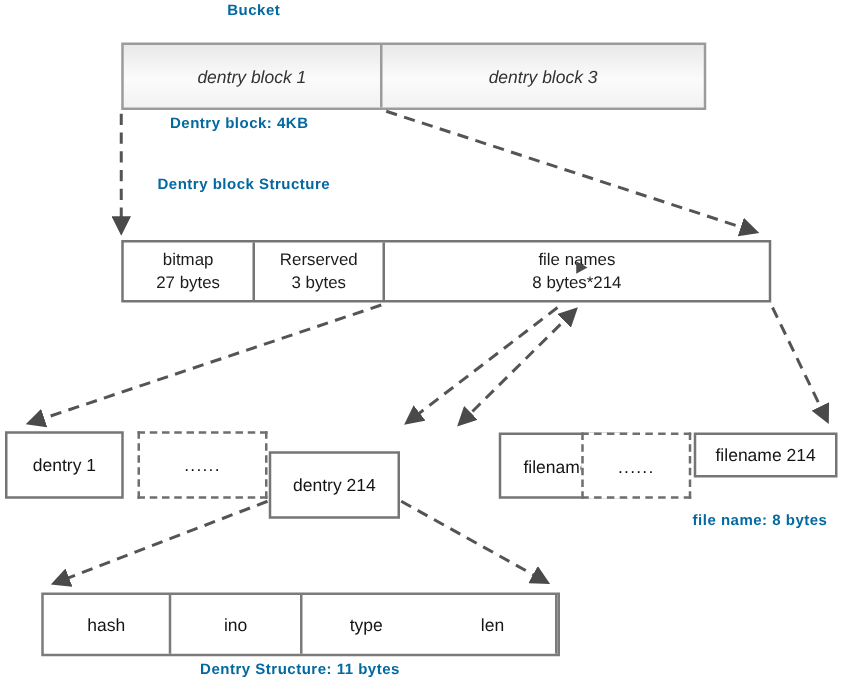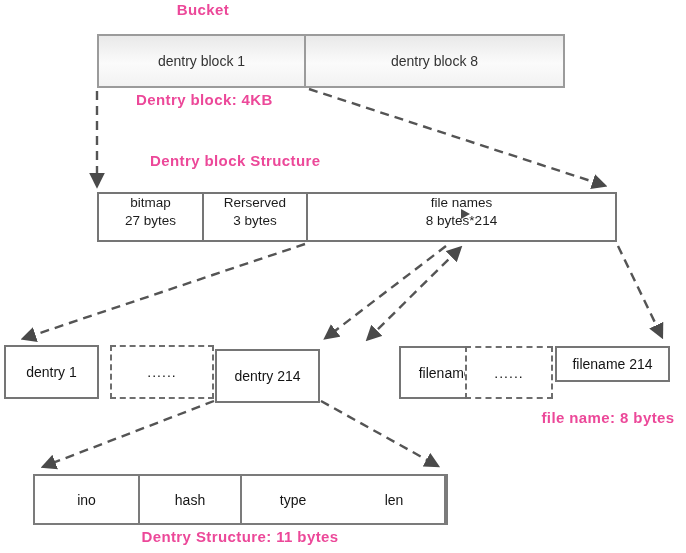--- a/index.html
+++ b/index.html
@@ -1,43 +1,44 @@
 <!DOCTYPE html>
 <html><head>
 <meta charset="utf-8">
 <style>
   html,body{margin:0;padding:0;background:#ffffff;}
   .canvas{
     position:relative;width:686px;height:553px;background:#ffffff;overflow:hidden;
     font-family:"Liberation Sans","DejaVu Sans",sans-serif;color:#1c1c1c;
   }
   .lbl{
-    position:absolute;font-weight:bold;font-size:15px;letter-spacing:0.4px;color:#ec4899;
+    position:absolute;font-weight:bold;font-size:12px;letter-spacing:0.4px;color:#0369a1;
     white-space:nowrap;
   }
   .lbl.centered{text-align:center;}
   
   .bucket-row{
     position:absolute;left:97px;top:34px;width:468px;height:54px;
     border:2px solid #9b9b9b;box-sizing:border-box;display:flex;
     background:linear-gradient(180deg,#e9e9e9 0%,#fbfbfb 55%,#f2f2f2 100%);
+    font-style:italic;
   }
   .bucket-cell{
     display:flex;align-items:center;justify-content:center;
     font-size:14px;color:#333;box-sizing:border-box;
   }
   .bucket-cell.c1{flex:0 0 207px;border-right:2px solid #9b9b9b;}
   .bucket-cell.c2{flex:1;}
   
   .structure-row{
     position:absolute;left:97px;top:192px;width:520px;height:50px;
     border:2px solid #757575;box-sizing:border-box;display:flex;background:#fff;
   }
   .structure-cell{
-    display:flex;flex-direction:column;align-items:center;
+    display:flex;flex-direction:column;align-items:center;justify-content:center;
     font-size:13.5px;line-height:18px;color:#1c1c1c;box-sizing:border-box;text-align:center;
   }
   .structure-cell.c1{flex:0 0 105px;border-right:2px solid #757575;}
   .structure-cell.c2{flex:0 0 104px;border-right:2px solid #757575;}
   .structure-cell.c3{flex:0 0 153px;border-right:2px solid #757575;}
   .structure-cell.c4{flex:1;}
   
   .mini-arrow{
     position:absolute;left:461px;top:209px;width:0;height:0;
     border-left:9px solid #4a4a4a;border-top:5px solid transparent;border-bottom:5px solid transparent;
@@ -48,21 +49,21 @@
     display:flex;align-items:center;justify-content:center;
     font-size:14px;color:#141414;white-space:nowrap;
   }
   .solidbox{border:2px solid #757575;}
   .dashbox{border:2px dashed #6e6e6e;}
   .row-wrap{position:absolute;}
   
   #dentry-row{left:4px;top:345px;width:316px;height:54px;}
   #dentry-row .b1{left:0;top:0;width:95px;height:54px;text-align:center;}
   #dentry-row .b2{left:106px;top:0;width:104px;height:54px;}
-  #dentry-row .b3{left:211px;top:4px;width:105px;height:54px;}
+  #dentry-row .b3{left:211px;top:16px;width:105px;height:54px;}
   
   #filename-row{left:355px;top:346px;width:315px;height:53px;}
   #filename-row .b1{left:0;top:0;width:104px;height:53px;margin-left:44px;}
   #filename-row .b2{left:110px;top:0;width:88px;height:53px;}
   #filename-row .b3{left:200px;top:0;width:115px;height:36px;}
   
   .dstruct-row{
     position:absolute;left:33px;top:474px;width:415px;height:51px;
     border:2px solid #7b7b7b;box-sizing:border-box;display:flex;background:#fff;
   }
@@ -80,25 +81,25 @@
 </style>
 </head>
 <body>
 
 <div class="canvas">
 
   <div class="lbl centered" style="left:97px;top:1px;width:212px;">Bucket</div>
 
   <div class="bucket-row">
     <div class="bucket-cell c1">dentry block 1</div>
-    <div class="bucket-cell c2">dentry block 8</div>
+    <div class="bucket-cell c2">dentry block 3</div>
   </div>
 
   <div class="lbl" style="left:136px;top:91px;">Dentry block: 4KB</div>
-  <div class="lbl" style="left:126px;top:152px;margin-left:24px;">Dentry block Structure</div>
+  <div class="lbl" style="left:126px;top:140px;">Dentry block Structure</div>
 
   <div class="structure-row">
     <div class="structure-cell c1">
       <span>bitmap</span>
       <span>27 bytes</span>
     </div>
     <div class="structure-cell c2">
       <span>Rerserved</span>
       <span>3 bytes</span>
     </div>
@@ -117,22 +118,22 @@
 
   <div class="row-wrap" id="filename-row">
     <div class="cellbox solidbox b1">filename 1</div>
     <div class="cellbox dashbox b2 dots">......</div>
     <div class="cellbox solidbox b3">filename 214</div>
   </div>
 
   <div class="lbl centered" style="left:536px;top:409px;width:144px;">file name: 8 bytes</div>
 
   <div class="dstruct-row">
+    <div class="dstruct-cell c1">hash</div>
     <div class="dstruct-cell c2">ino</div>
-    <div class="dstruct-cell c1">hash</div>
     <div class="dstruct-cell c4">type</div>
     <div class="dstruct-cell c3">len</div>
   </div>
 
   <div class="lbl centered" style="left:128px;top:528px;width:224px;">Dentry Structure: 11 bytes</div>
 
   <svg class="overlay" width="686" height="553" viewBox="0 0 686 553" xmlns="http://www.w3.org/2000/svg">
     <defs>
       <marker id="arr" viewBox="0 0 10 10" refX="7" refY="5" markerWidth="6.5" markerHeight="6.5" orient="auto-start-reverse">
         <path d="M0,0 L10,5 L0,10 z" fill="#4a4a4a"></path>

